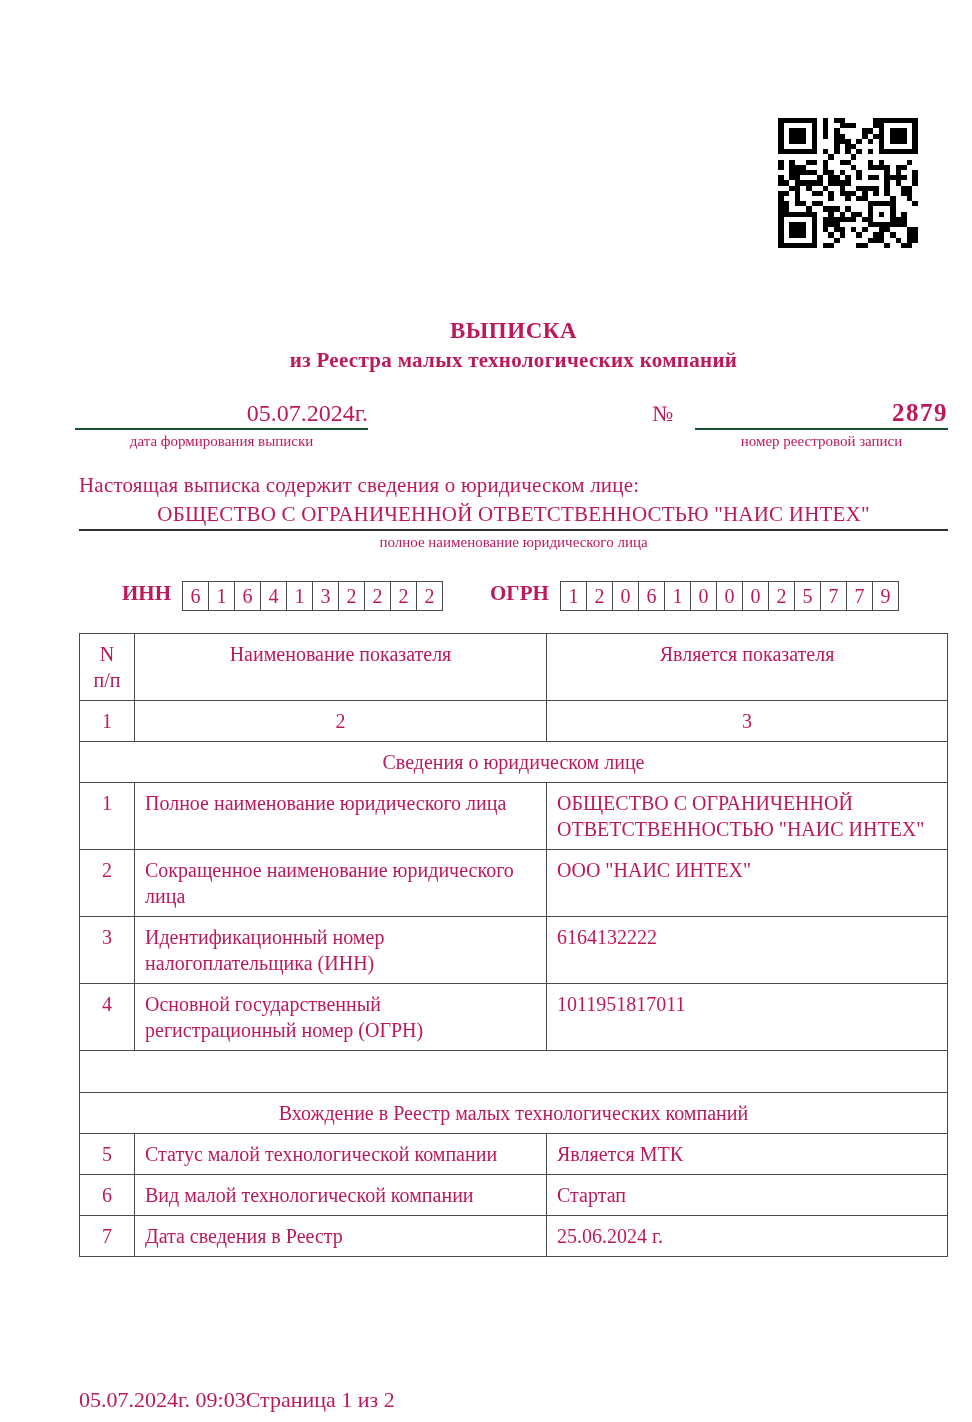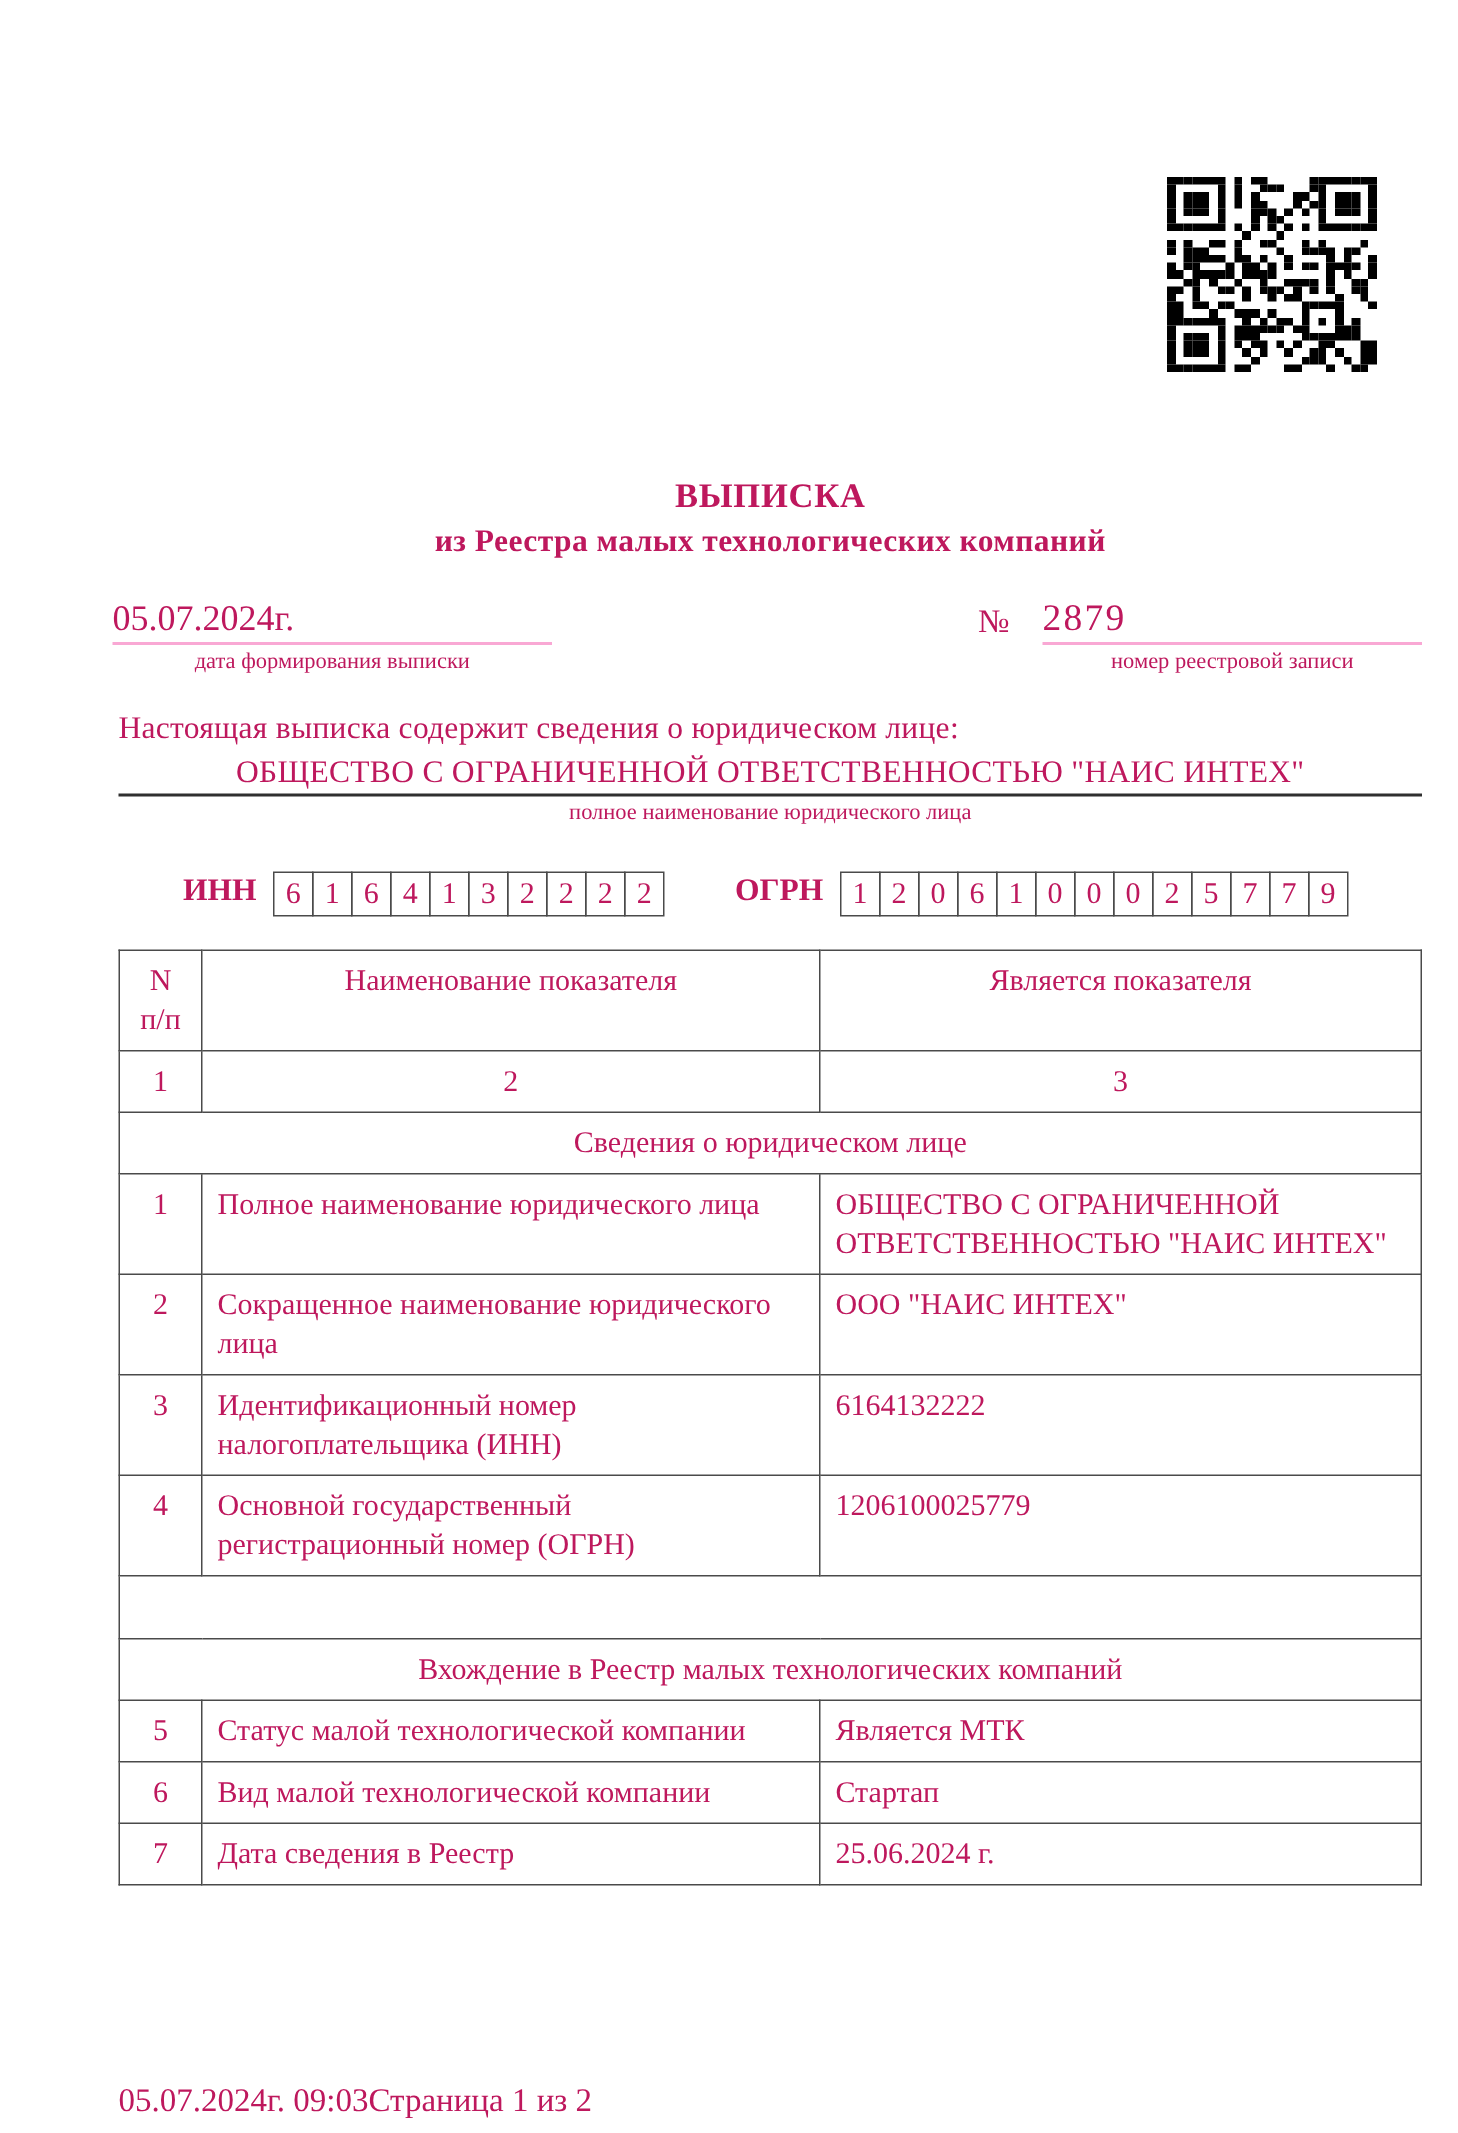--- a/index.html
+++ b/index.html
@@ -32,24 +32,24 @@
   
   .title   { text-align: center; font-weight: bold; font-size: 23px; line-height: 26px; letter-spacing: .5px; }
   .subtitle{ text-align: center; font-weight: bold; font-size: 21px; line-height: 26px; margin-top: 3px; letter-spacing: .3px; }
 
   
   .meta-row { display: flex; align-items: flex-start; margin-top: 26px; }
   .date-field { width: 293px; margin-left: -4px; }
   .num-sign { margin-left: auto; font-size: 22px; line-height: 30px; }
   .number-field { width: 253px; margin-left: 22px; }
   .ufield-value {
-    text-align: left; font-size: 24px; line-height: 28px;
-    border-bottom: 2px solid #f9a8d4; padding-bottom: 1px;
+    text-align: right; font-size: 24px; line-height: 28px;
+    border-bottom: 2px solid #14532d; padding-bottom: 1px;
   }
-  .number-field .ufield-value { font-size: 25px; letter-spacing: 1.5px; }
+  .number-field .ufield-value { font-size: 25px; letter-spacing: 1.5px; font-weight: bold; }
   .ufield-label { text-align: center; font-size: 15px; line-height: 18px; padding-top: 2px; }
 
   
   .intro { margin-top: 22px; font-size: 21px; line-height: 26px; letter-spacing: .2px; }
   .company-field { margin-top: 3px; }
   .company-name {
     text-align: center; font-size: 21px; line-height: 26px;
     border-bottom: 2px solid #2f2f2f; padding-bottom: 2px; letter-spacing: .2px;
   }
 
@@ -807,21 +807,21 @@
           <td>ООО "НАИС ИНТЕХ"</td>
         </tr>
         <tr>
           <td class="num-cell">3</td>
           <td>Идентификационный номер налогоплательщика (ИНН)</td>
           <td>6164132222</td>
         </tr>
         <tr>
           <td class="num-cell">4</td>
           <td>Основной государственный регистрационный номер (ОГРН)</td>
-          <td>1206100025779</td>
+          <td>1011951817011</td>
         </tr>
         <tr>
           <td class="empty-cell" colspan="3"></td>
         </tr>
         <tr>
           <td class="section-cell" colspan="3">Вхождение в Реестр малых технологических компаний</td>
         </tr>
         <tr>
           <td class="num-cell">5</td>
           <td>Статус малой технологической компании</td>

